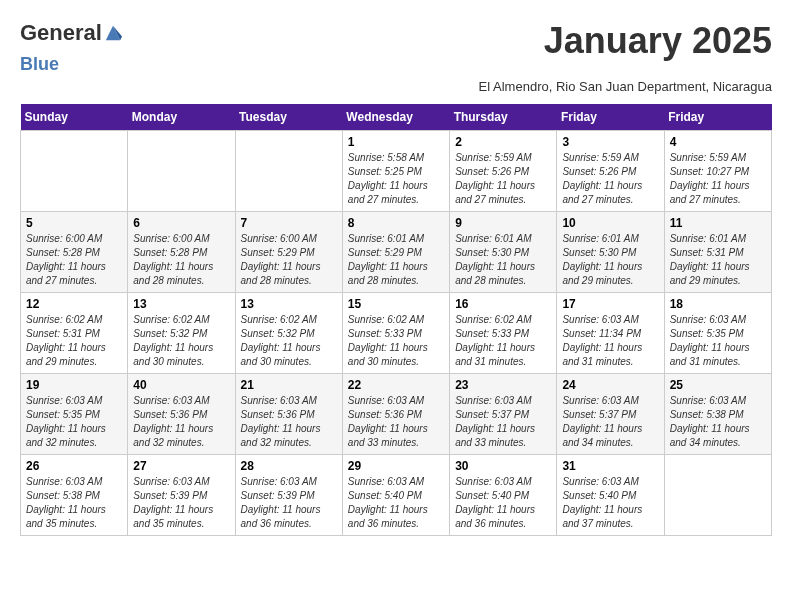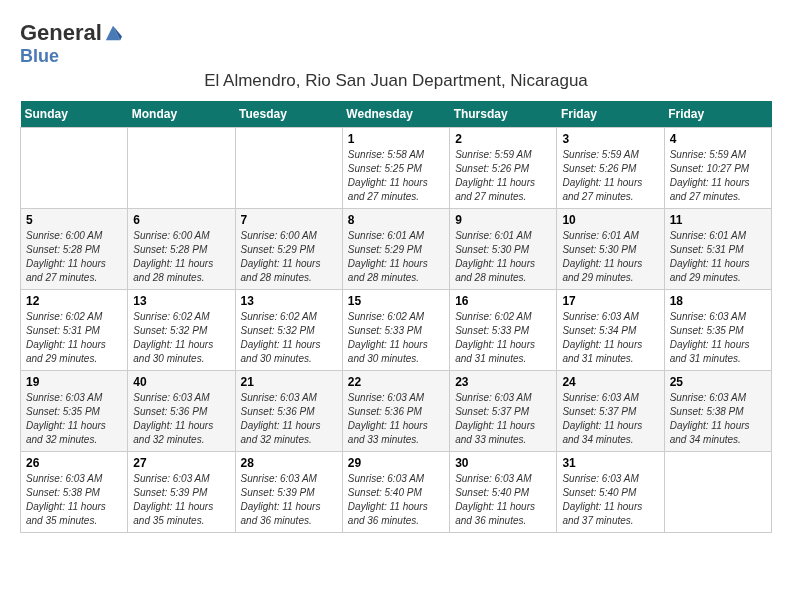--- a/index.html
+++ b/index.html
@@ -13,20 +13,21 @@
     .header {
       display: flex;
       align-items: flex-start;
       justify-content: space-between;
       margin-bottom: 4px;
     }
     .logo {
       display: flex;
       flex-direction: column;
       align-items: flex-start;
+      gap: 8px;
     }
     .logo-text {
       display: flex;
       align-items: center;
     }
     .logo-general {
       font-size: 22px;
       font-weight: bold;
       color: #333;
     }
@@ -40,33 +41,33 @@
       height: 18px;
       margin-left: 2px;
     }
     .month-title {
       font-size: 36px;
       font-weight: bold;
       color: #333;
       text-align: right;
     }
     .subtitle {
-      text-align: center;
-      font-size: 17px;
+      text-align: right;
+      font-size: 13px;
       color: #333;
       margin-bottom: 10px;
       font-weight: normal;
     }
     table {
       width: 100%;
       border-collapse: collapse;
       font-size: 11px;
     }
     th {
-      background-color: #0f766e;
+      background-color: #4c1d95;
       color: white;
       padding: 6px 4px;
       text-align: left;
       font-size: 12px;
       font-weight: bold;
     }
     td {
       border: 1px solid #ccc;
       vertical-align: top;
       padding: 4px 5px;
@@ -102,20 +103,21 @@
   <div class="logo">
     <div class="logo-text">
       <span class="logo-general">General</span>
       <svg class="logo-icon" viewBox="0 0 20 20">
         <polygon points="2,18 10,2 18,18" fill="#4a7ab5"></polygon>
         <polygon points="10,2 18,18 20,14" fill="#2a5a99"></polygon>
       </svg>
     </div>
     <span class="logo-blue">Blue</span>
   </div>
+  <div class="month-title">January 2025</div>
 </div>
 
 <div class="subtitle">El Almendro, Rio San Juan Department, Nicaragua</div>
 
 <table>
   <thead>
     <tr id="header-row">
         <th>Sunday</th>
         <th>Monday</th>
         <th>Tuesday</th>
@@ -242,21 +244,21 @@
         <td>
           <span class="day-number">16</span>
           <div class="cell-content">Sunrise: 6:02 AM
 Sunset: 5:33 PM
 Daylight: 11 hours
 and 31 minutes.</div>
         </td>
         <td>
           <span class="day-number">17</span>
           <div class="cell-content">Sunrise: 6:03 AM
-Sunset: 5:34 PM
+Sunset: 11:34 PM
 Daylight: 11 hours
 and 31 minutes.</div>
         </td>
         <td>
           <span class="day-number">18</span>
           <div class="cell-content">Sunrise: 6:03 AM
 Sunset: 5:35 PM
 Daylight: 11 hours
 and 31 minutes.</div>
         </td>

